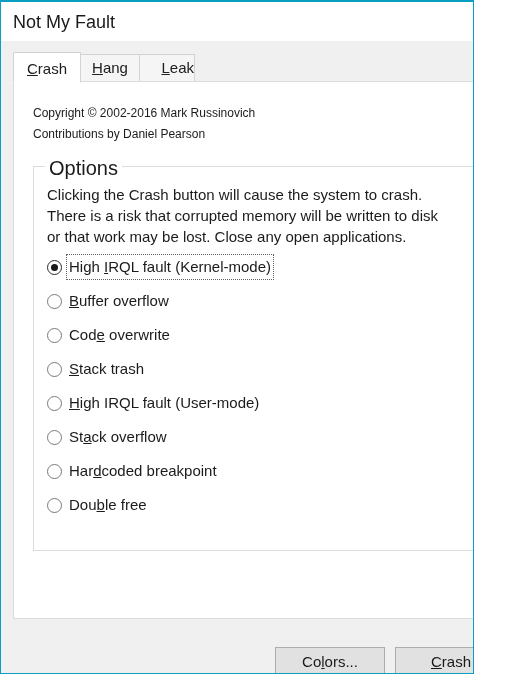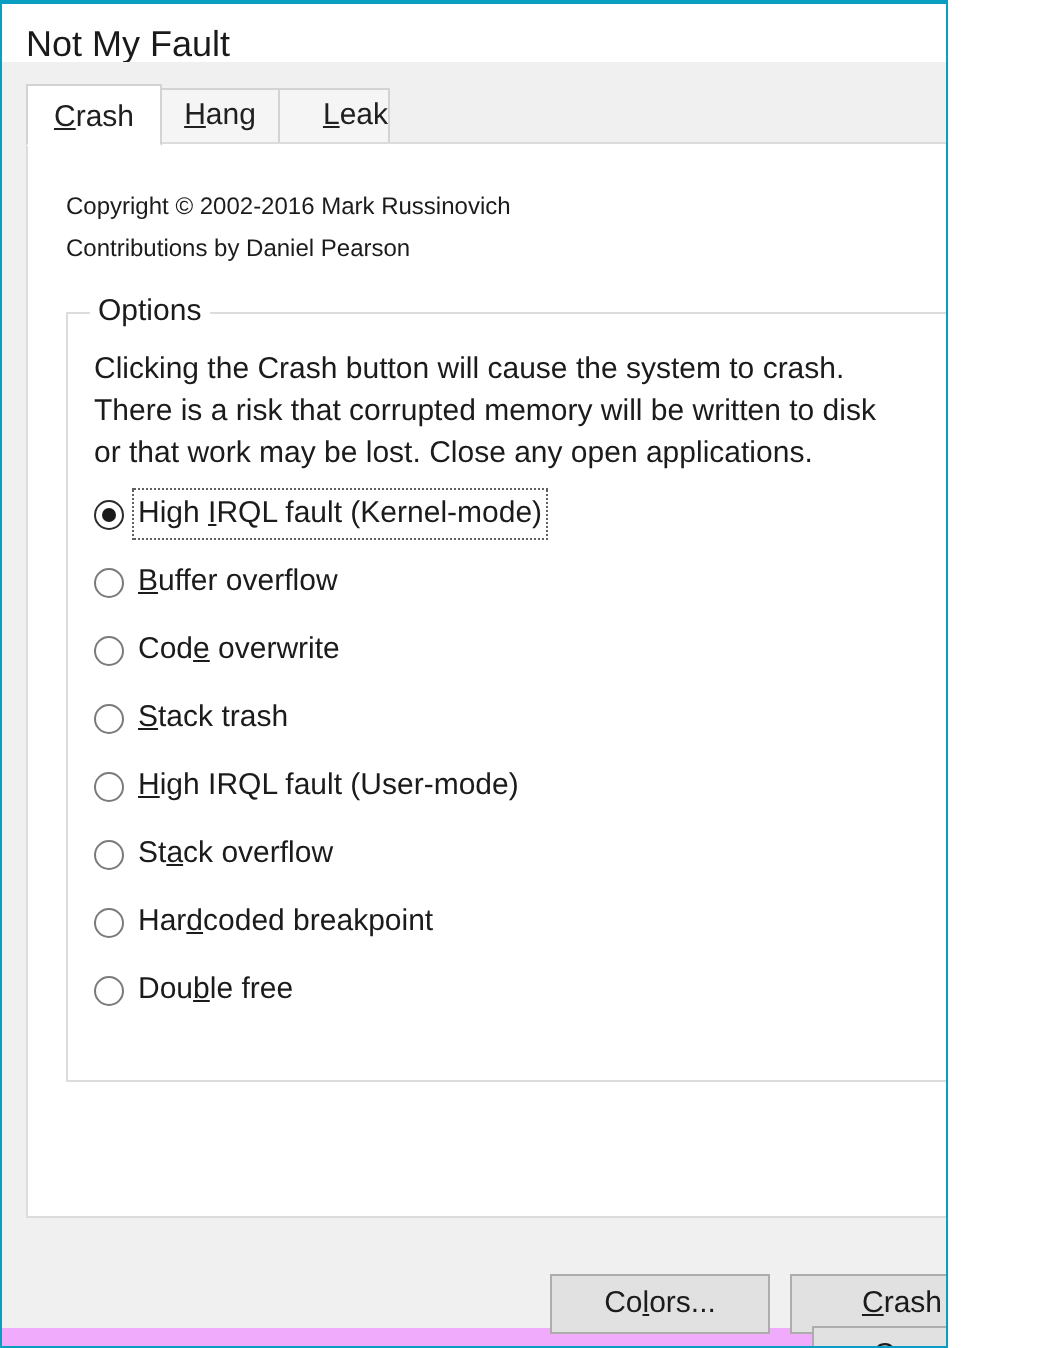--- a/index.html
+++ b/index.html
@@ -47,21 +47,21 @@
     width: 45px;
     height: 39px;
     cursor: default;
   }
   #close-button svg { position: absolute; left: 13px; top: 12px; }
 
   
   #body-area {
     position: absolute;
     left: 0;
-    top: 29px;
+    top: 39px;
     width: 529px;
     height: 633px;
     background: #f0f0f0;
   }
 
   
   #tabstrip {
     position: absolute;
     left: 12px;
     top: 13px;
@@ -124,21 +124,21 @@
     height: 385px;
     box-sizing: border-box;
     border: 1px solid #dcdcdc;
   }
   #group-legend {
     position: absolute;
     left: 11px;
     top: -10px;
     padding: 0 4px;
     background: #ffffff;
-    font-size: 15px;
+    font-size: 20px;
     color: #1b1b1b;
     white-space: nowrap;
   }
   #group-desc {
     position: absolute;
     left: 13px;
     top: 17px;
     font-size: 15px;
     color: #1b1b1b;
     line-height: 21px;

